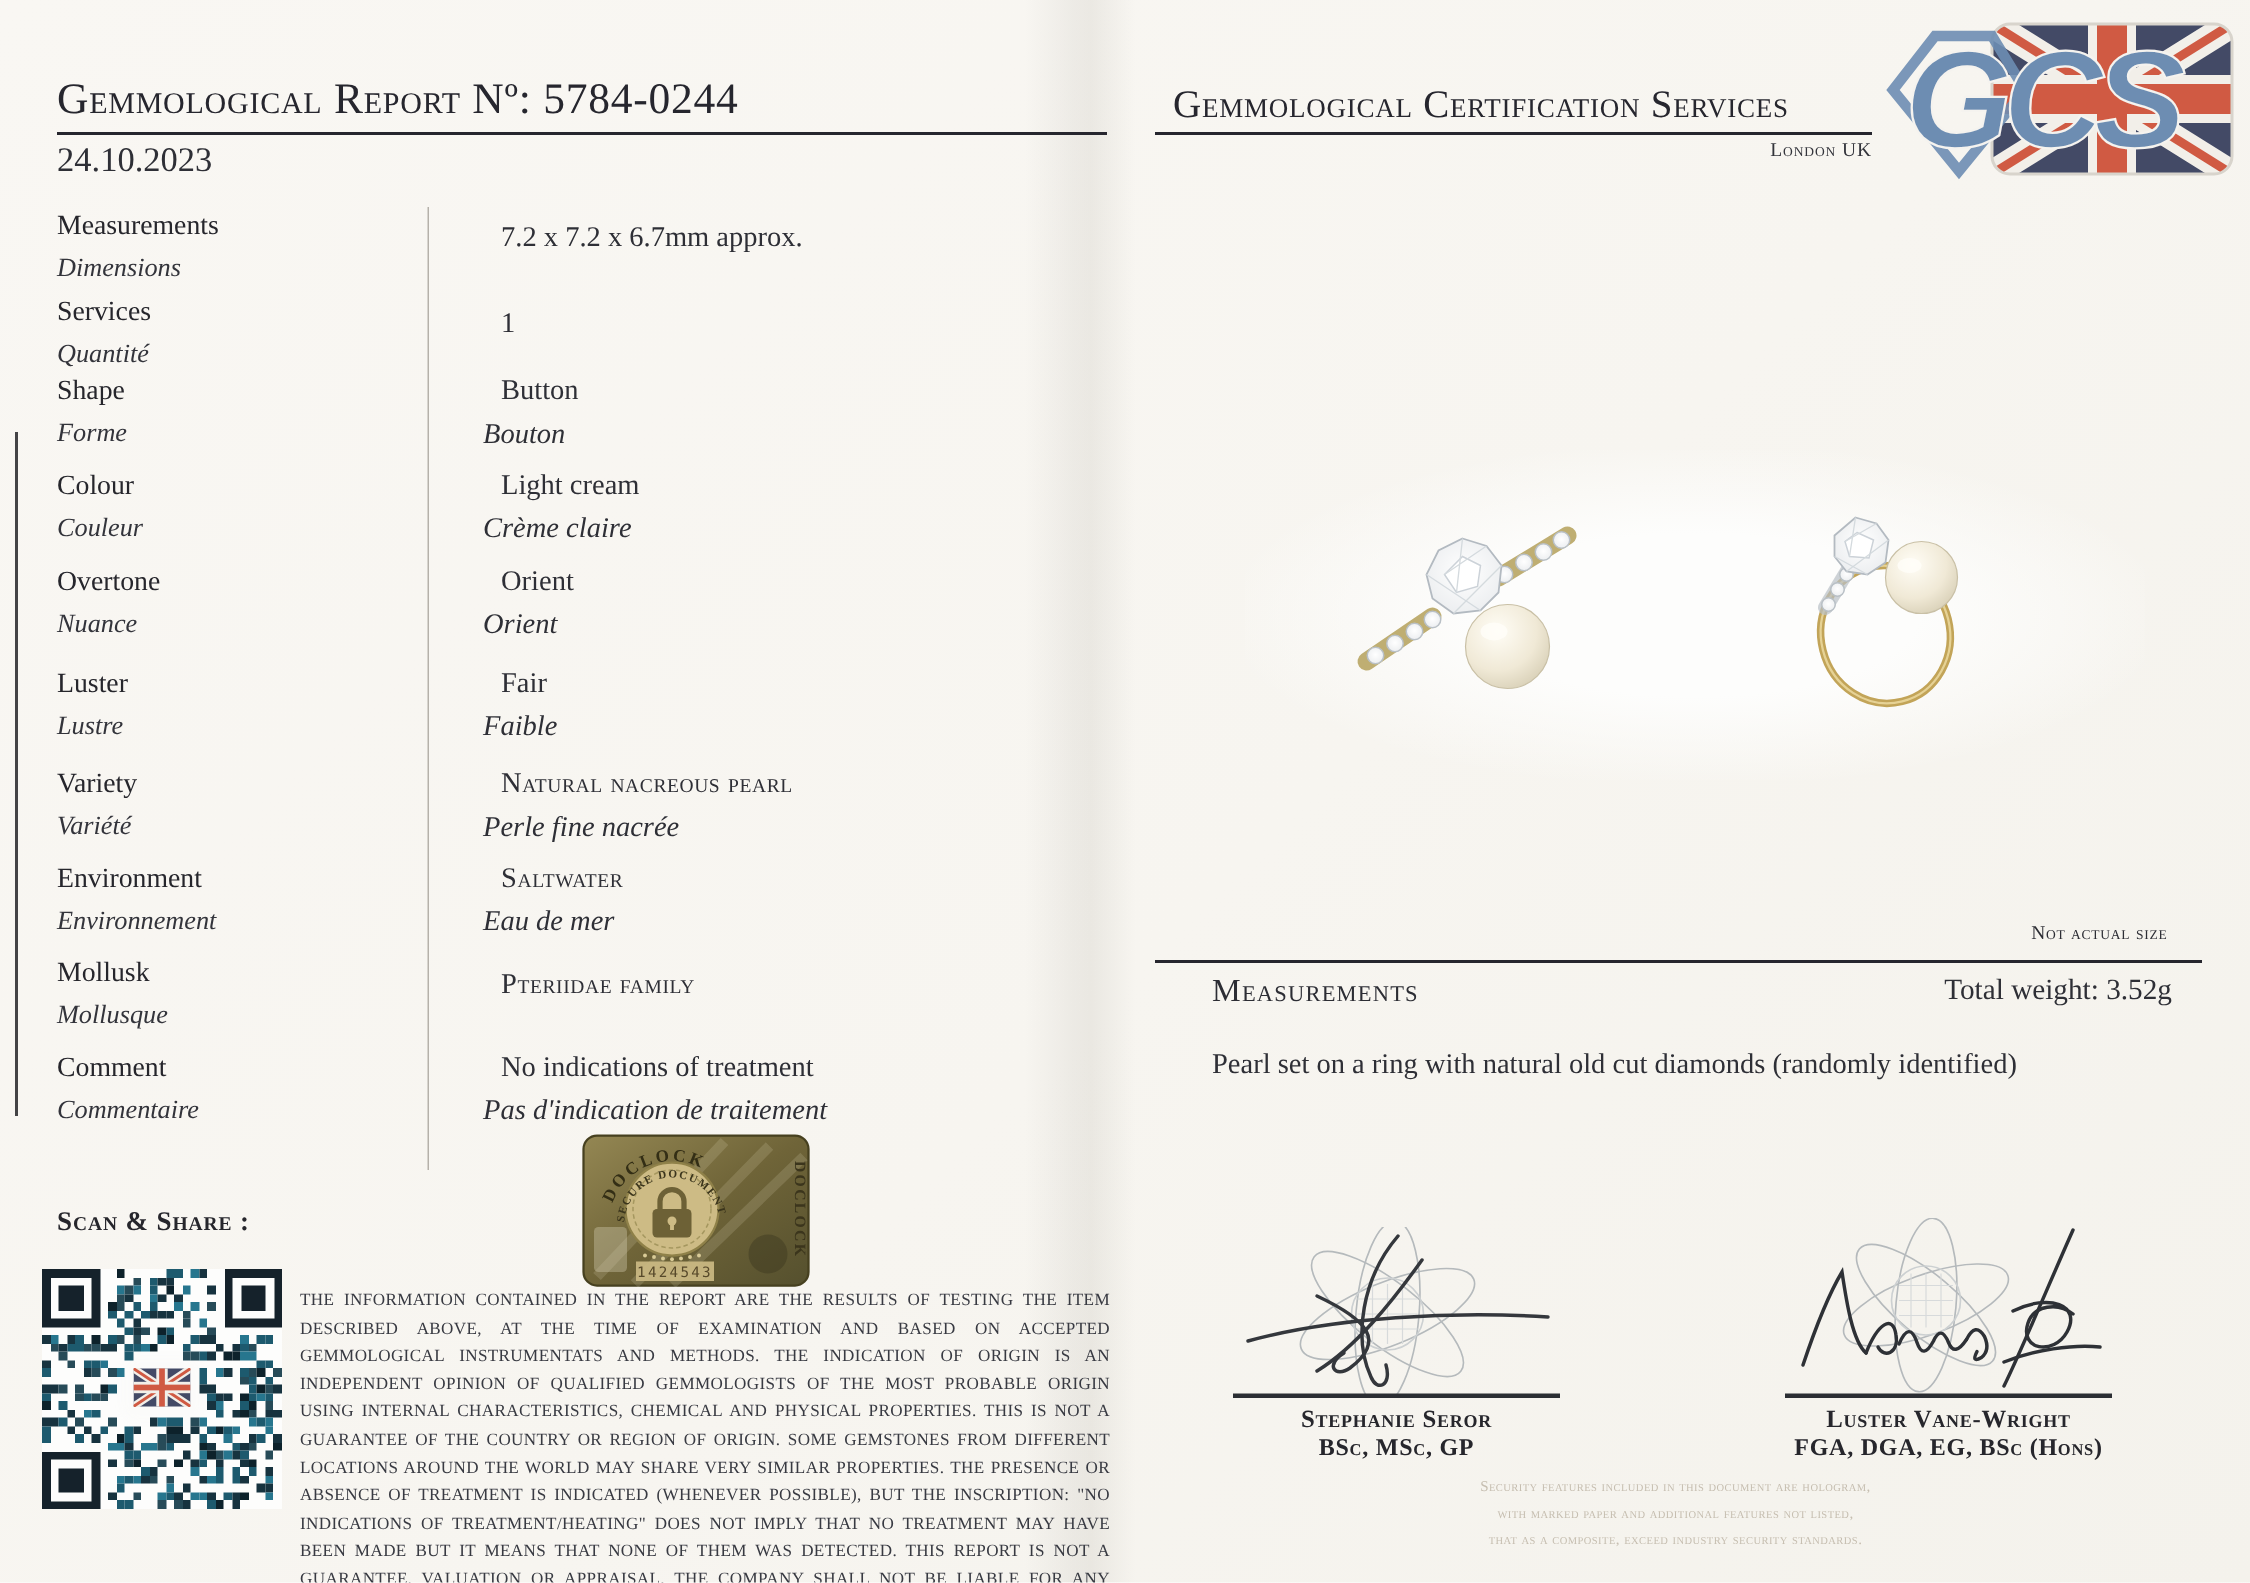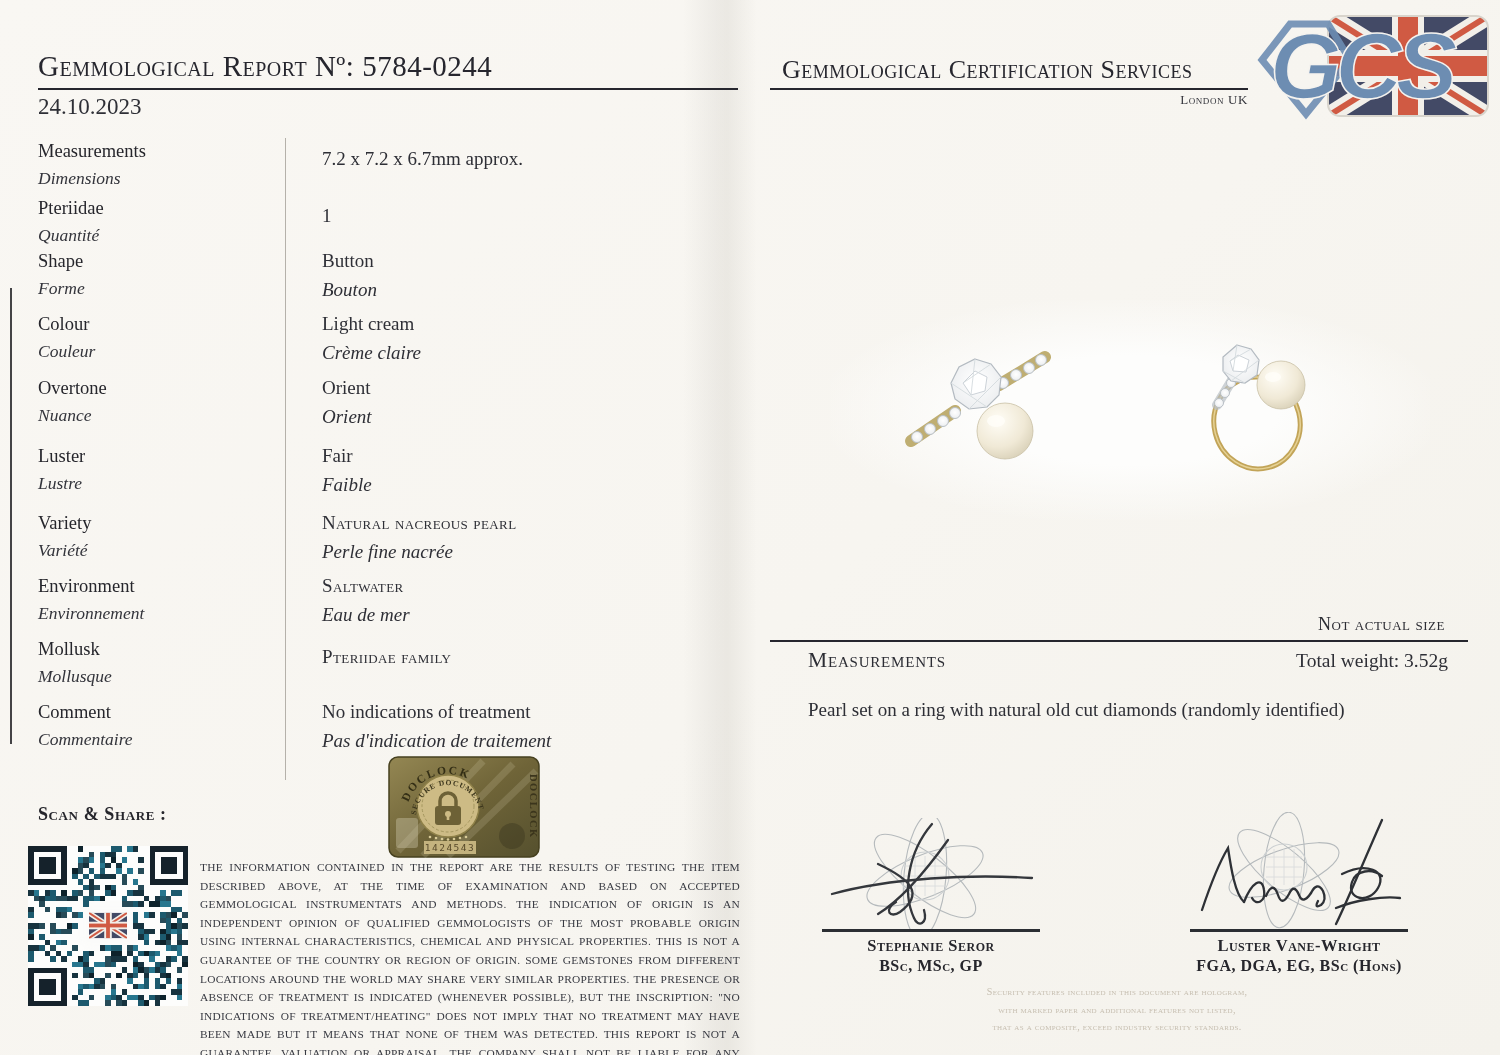--- a/index.html
+++ b/index.html
@@ -20,21 +20,21 @@
   .rule{background:#26262e;height:2px;}
   .rule-left{left:38px;top:88px;width:700px;}
   .report-date{left:38px;top:94px;font-size:23px;}
   .col-divider{left:285px;top:138px;width:1px;height:642px;background:#b5b1aa;}
 
   .frow{left:38px;width:702px;display:flex;}
   .flabel{width:247px;flex:0 0 247px;}
   .fvalue{padding-left:37px;}
   .len{font-size:18.5px;font-weight:normal;color:#26262c;line-height:1.2;}
   .lfr{font-size:17.5px;font-style:italic;margin-top:6px;color:#33343b;}
-  .ven{font-size:19px;line-height:1.2;}
+  .ven{font-size:19px;line-height:1.2;margin-left:12px;}
   .vfr{font-size:19px;font-style:italic;margin-top:6px;}
   .val-caps{font-variant:small-caps;letter-spacing:.4px;}
   .voff .ven{margin-top:8px;}
 
   .scan-share{left:38px;top:804px;font-size:18px;font-weight:bold;letter-spacing:.6px;color:#26262c;}
 
   
   #qr{left:28px;top:846px;width:160px;height:160px;background:#fdfdfc;}
   .qm{position:absolute;width:5.5px;height:5.5px;}
   .finder{position:absolute;width:38.5px;height:38.5px;background:#15222b;}
@@ -52,21 +52,21 @@
   
   .issuer-title{left:782px;top:55px;font-size:26px;letter-spacing:.5px;color:#26262e;}
   .rule-right{left:770px;top:88px;width:478px;}
   .issuer-loc{left:1050px;top:92px;width:198px;text-align:right;font-size:13px;letter-spacing:.6px;color:#33343b;}
   .logo{left:1256px;top:10px;}
 
   .photo-bg{left:830px;top:300px;width:600px;height:220px;
     background:radial-gradient(ellipse at center,#fdfdfc 35%,rgba(253,253,252,0) 75%);}
   .photos{left:845px;top:325px;}
 
-  .photo-note{left:1245px;top:614px;width:200px;text-align:right;font-size:18px;letter-spacing:.5px;color:#2c2d34;}
+  .photo-note{left:1245px;top:614px;width:200px;text-align:right;font-size:13px;letter-spacing:.5px;color:#2c2d34;}
   .rule-desc{left:770px;top:640px;width:698px;}
   .desc-heading{left:808px;top:648px;font-size:21.5px;letter-spacing:.8px;color:#2c2d34;}
   .total-weight{left:1190px;top:650px;width:258px;text-align:right;font-size:19.5px;}
   .desc-text{left:808px;top:699px;font-size:19px;}
 
   .sig-svg1{left:820px;top:818px;}
   .sig-svg2{left:1186px;top:812px;}
   .sig-line{height:3px;background:#2b2e33;top:929px;}
   .sig-line1{left:822px;width:218px;}
   .sig-line2{left:1190px;width:218px;}
@@ -96,21 +96,21 @@
     <div class="flabel">
         <div class="len">Measurements</div>
         <div class="lfr">Dimensions</div>
       </div>
     <div class="fvalue">
         <div class="ven">7.2 x 7.2 x 6.7mm approx.</div>
       </div>
   </div>
   <div class="abs frow voff" style="top:197px">
     <div class="flabel">
-        <div class="len">Pteriidae</div>
+        <div class="len">Services</div>
         <div class="lfr">Quantité</div>
       </div>
     <div class="fvalue">
         <div class="ven">1</div>
       </div>
   </div>
   <div class="abs frow" style="top:250px">
     <div class="flabel">
         <div class="len">Shape</div>
         <div class="lfr">Forme</div>

